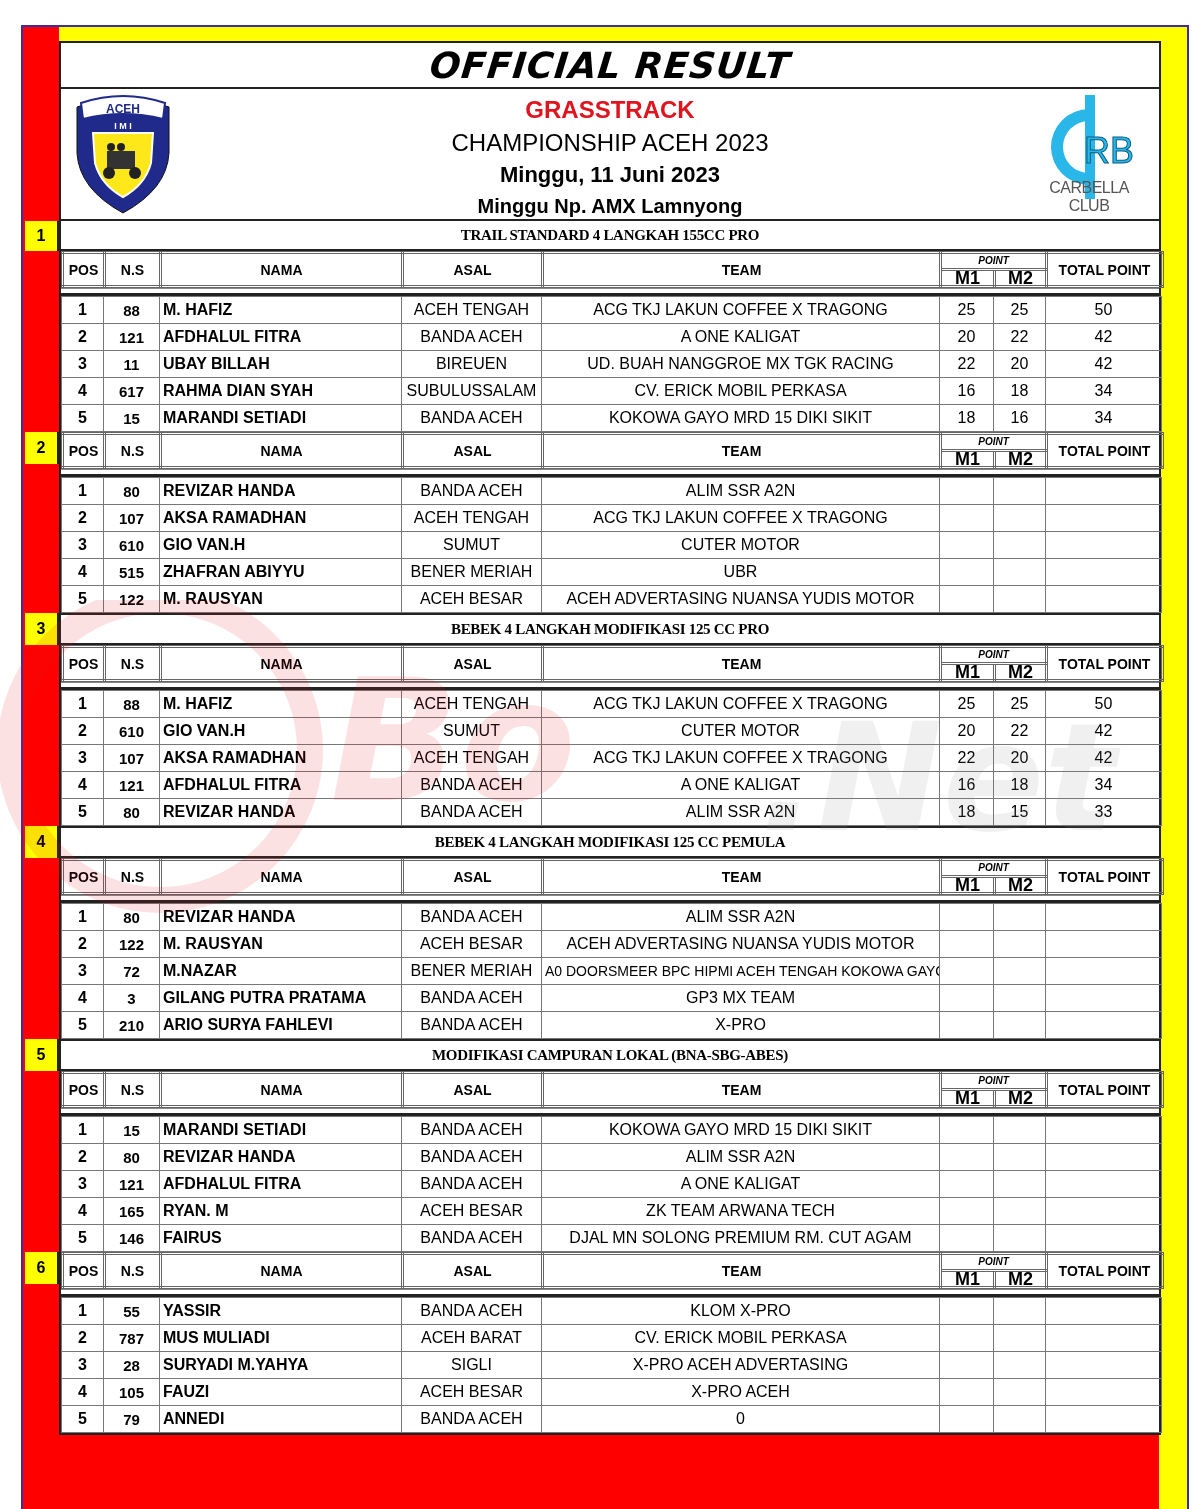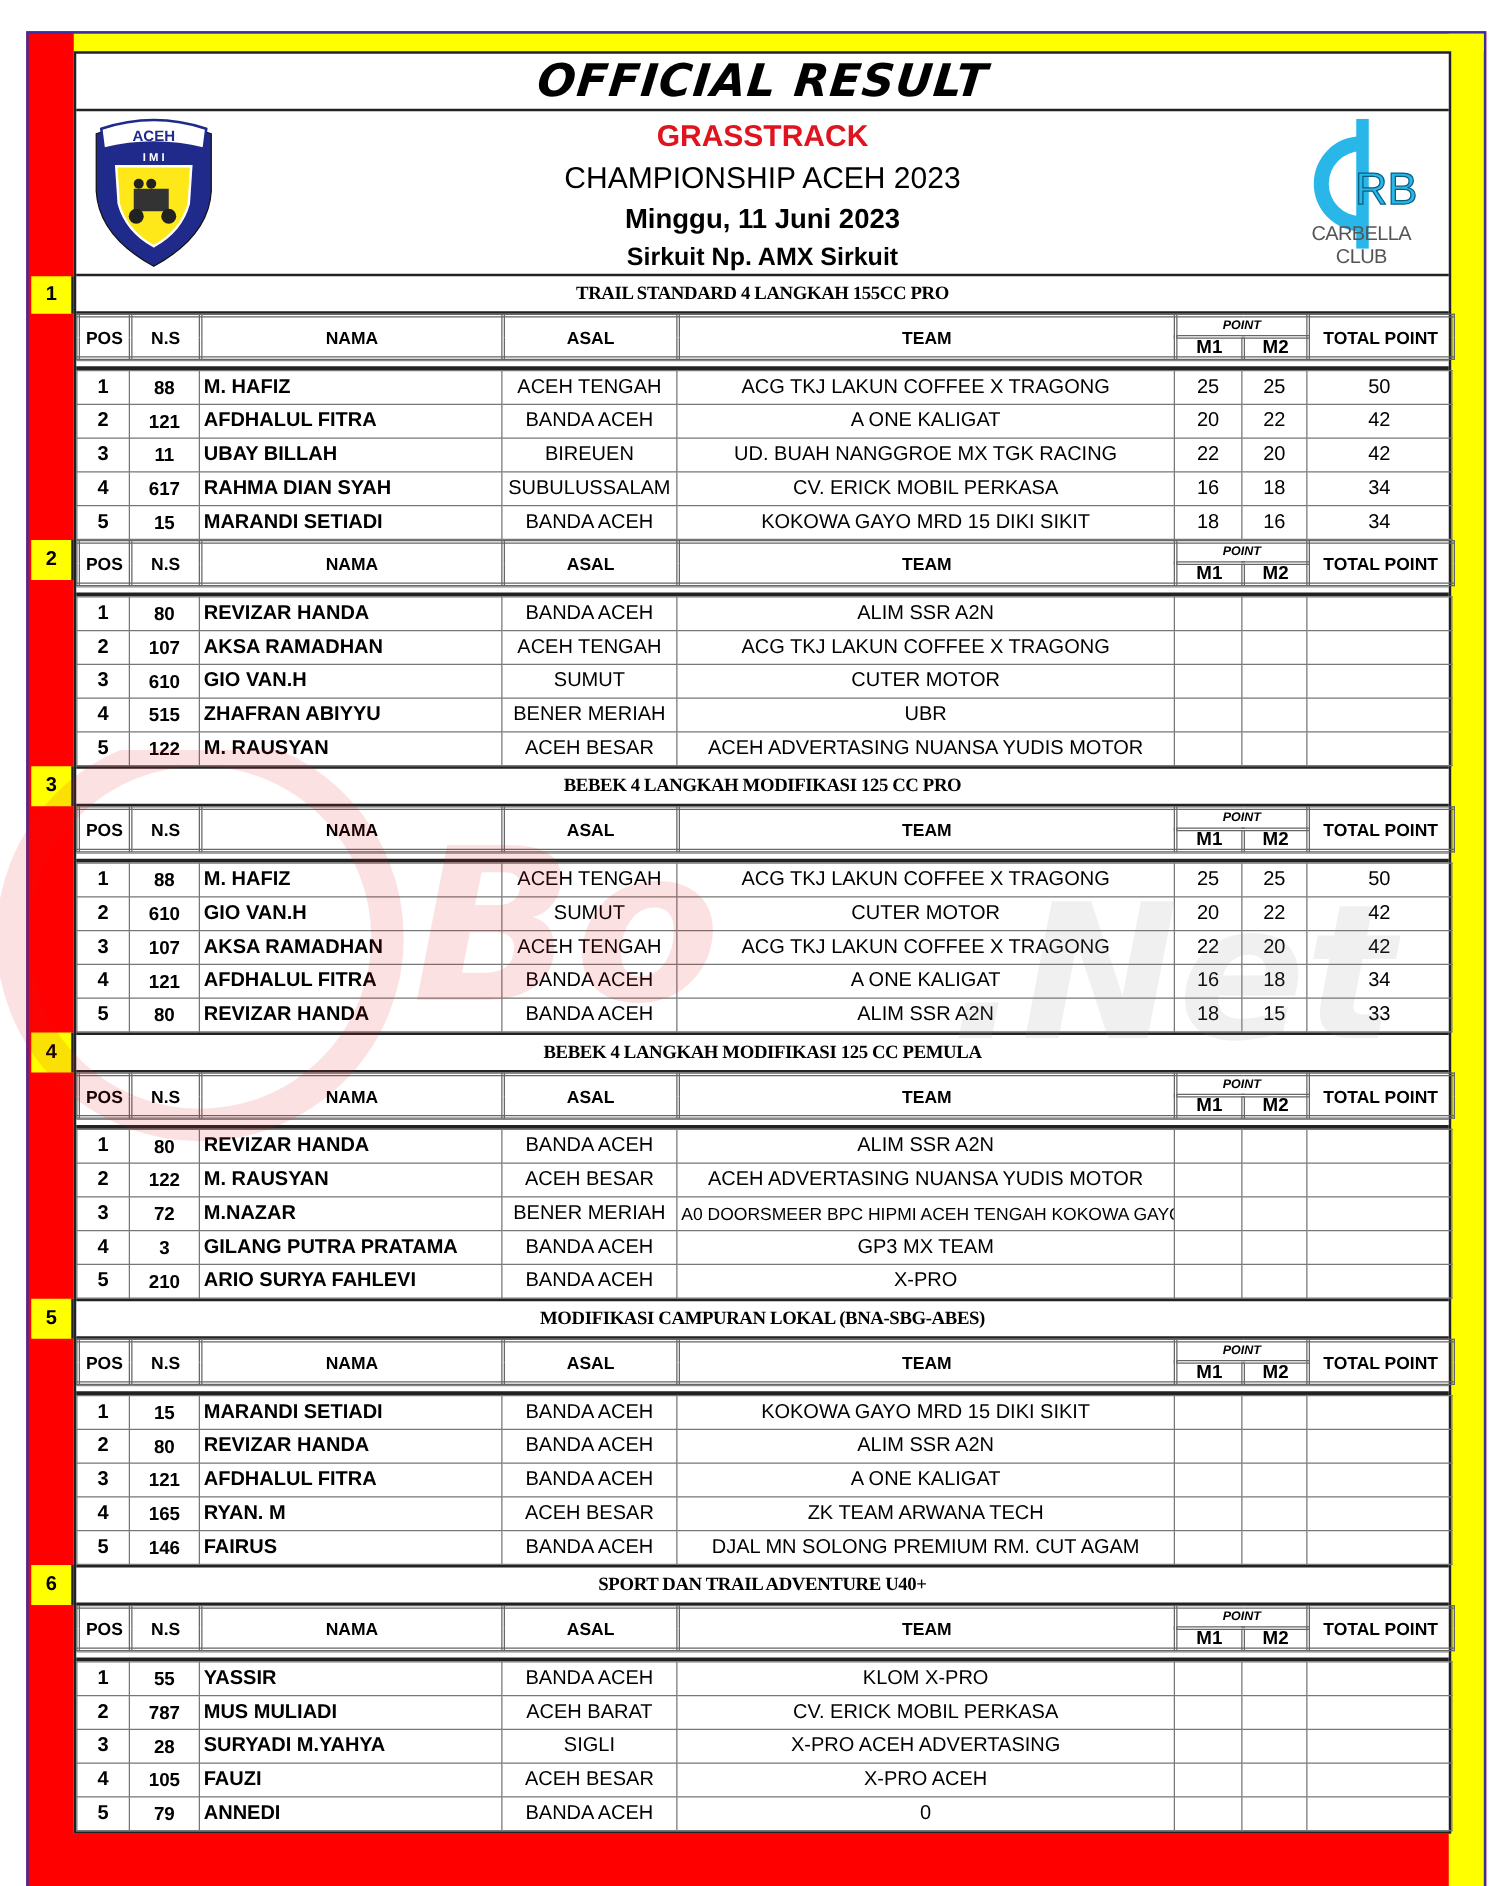--- a/index.html
+++ b/index.html
@@ -19,21 +19,21 @@
   .header .l4{font-weight:bold;font-size:20px;height:30px;line-height:30px;}
   .logo-left{position:absolute;left:10px;top:4px;width:104px;height:122px;}
   .logo-right{position:absolute;right:14px;top:6px;width:112px;height:120px;}
   .logo-right .cap{position:absolute;bottom:0;left:0;width:100%;text-align:center;font-size:16px;color:#555;letter-spacing:-0.5px;}
   .section{position:relative;}
   .cat-num{position:absolute;left:-36px;top:0;width:34px;background:#ffff00;font-weight:bold;font-size:16px;text-align:center;border-right:2px solid #222;box-sizing:border-box;}
   .cat-title{height:28px;line-height:28px;text-align:center;font-family:Liberation Serif, serif;font-weight:bold;font-size:15px;border-bottom:2px solid #222;border-top:2px solid #222;letter-spacing:-0.3px;}
   .section:first-of-type .cat-title{border-top:none;}
   table{border-collapse:collapse;width:100%;table-layout:fixed;}
   .thead td{border:3px double #666;font-weight:bold;font-size:14px;text-align:center;height:30px;padding:0;}
-  .thead td.sub{height:14px;font-size:15px;line-height:14px;margin-top:28px;}
+  .thead td.sub{height:14px;font-size:18px;line-height:14px;margin-top:28px;}
   .thead td.pt{height:14px;font-size:10px;line-height:14px;font-style:italic;}
   .spacer{height:4px;border-top:1px solid #888;border-bottom:3px solid #222;}
   .tbody td{border:1px solid #777;font-size:16px;height:26px;padding:0 3px;text-align:center;white-space:nowrap;overflow:hidden;}
   .tbody td.pos{font-weight:bold;}
   .tbody td.ns{font-weight:bold;font-size:15px;}
   .tbody td.nama{font-weight:bold;text-align:left;}
   .tbody td.team.small{font-size:14px;}
   .tbody td.m{font-size:16px;}
 </style>
 </head>
@@ -61,21 +61,21 @@
           <circle cx="64" cy="80" r="6" fill="#222"></circle>
           <circle cx="40" cy="54" r="4" fill="#222"></circle>
           <circle cx="50" cy="54" r="4" fill="#222"></circle>
         </svg>
       </div>
 
       <div class="lines">
         <div class="l1">GRASSTRACK</div>
         <div class="l2">CHAMPIONSHIP ACEH 2023</div>
         <div class="l3">Minggu, 11 Juni 2023</div>
-        <div class="l4">Sirkuit Np. AMX Sirkuit</div>
+        <div class="l4">Minggu Np. AMX Lamnyong</div>
       </div>
 
       <div class="logo-right">
         <svg viewBox="0 0 112 104" width="112" height="104">
           <rect x="52" y="0" width="10" height="104" fill="#29b6e8"></rect>
           <path d="M56 14 A38 38 0 1 0 56 90 L56 78 A26 26 0 1 1 56 26 Z" fill="#29b6e8"></path>
           <text x="76" y="68" text-anchor="middle" font-family="Liberation Sans, sans-serif" font-size="36" fill="#29b6e8" stroke="#0a5d80" stroke-width="1">RB</text>
         </svg>
         <div class="cap">CARBELLA CLUB</div>
       </div>
@@ -561,21 +561,20 @@
                 <td class="m"></td>
                 <td class="m"></td>
                 <td class="total"></td>
               </tr>
             </tbody>
     </table>
   </div>
 
   <div class="section">
     <div class="cat-num" style="height: 32px; line-height: 32px;">6</div>
-    <div class="cat-title">SPORT DAN TRAIL ADVENTURE U40+</div>
     <table class="thead">
       <colgroup>
         <col style="width:42px">
               <col style="width:56px">
               <col style="width:242px">
               <col style="width:140px">
               <col style="width:398px">
               <col style="width:54px">
               <col style="width:52px">
               <col style="width:116px">

